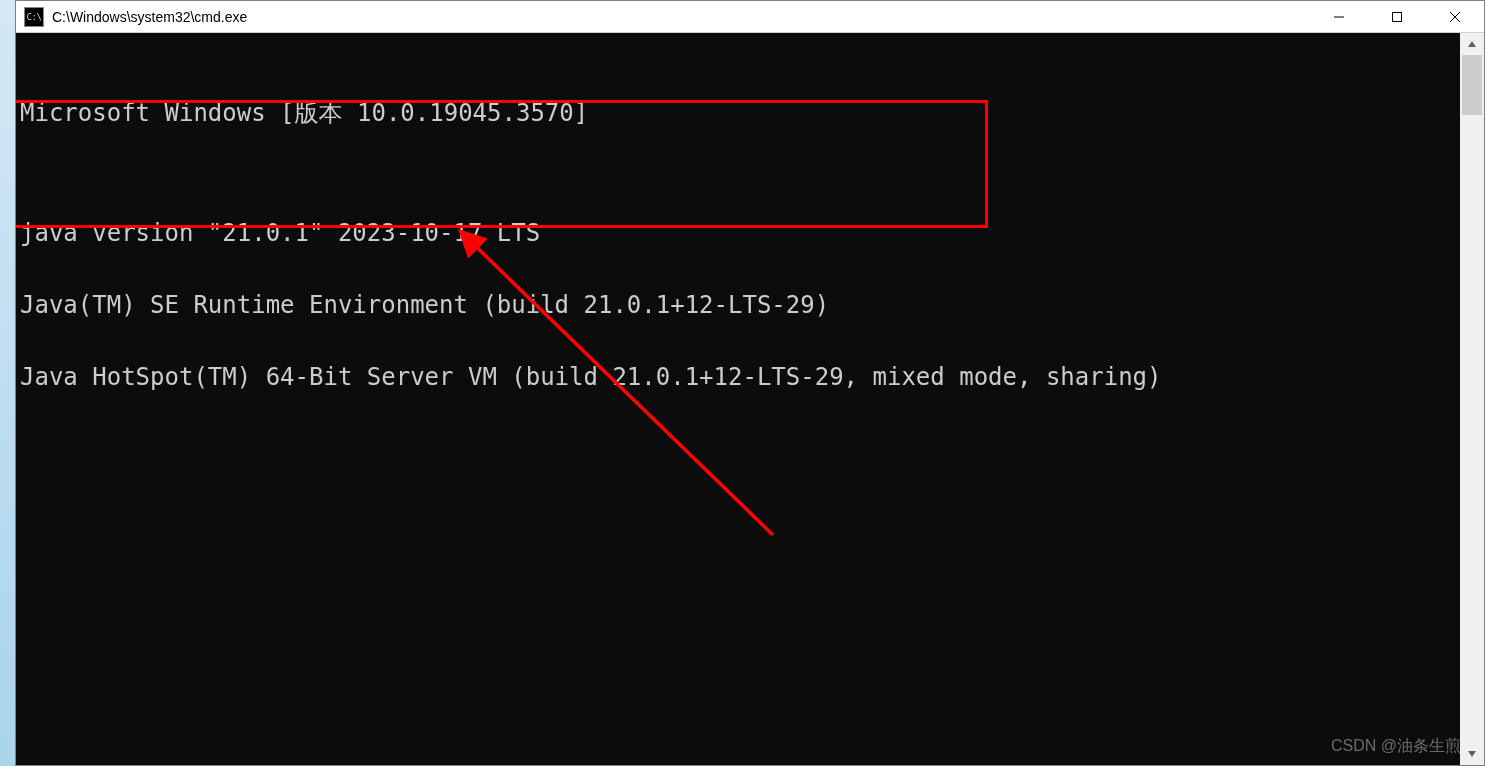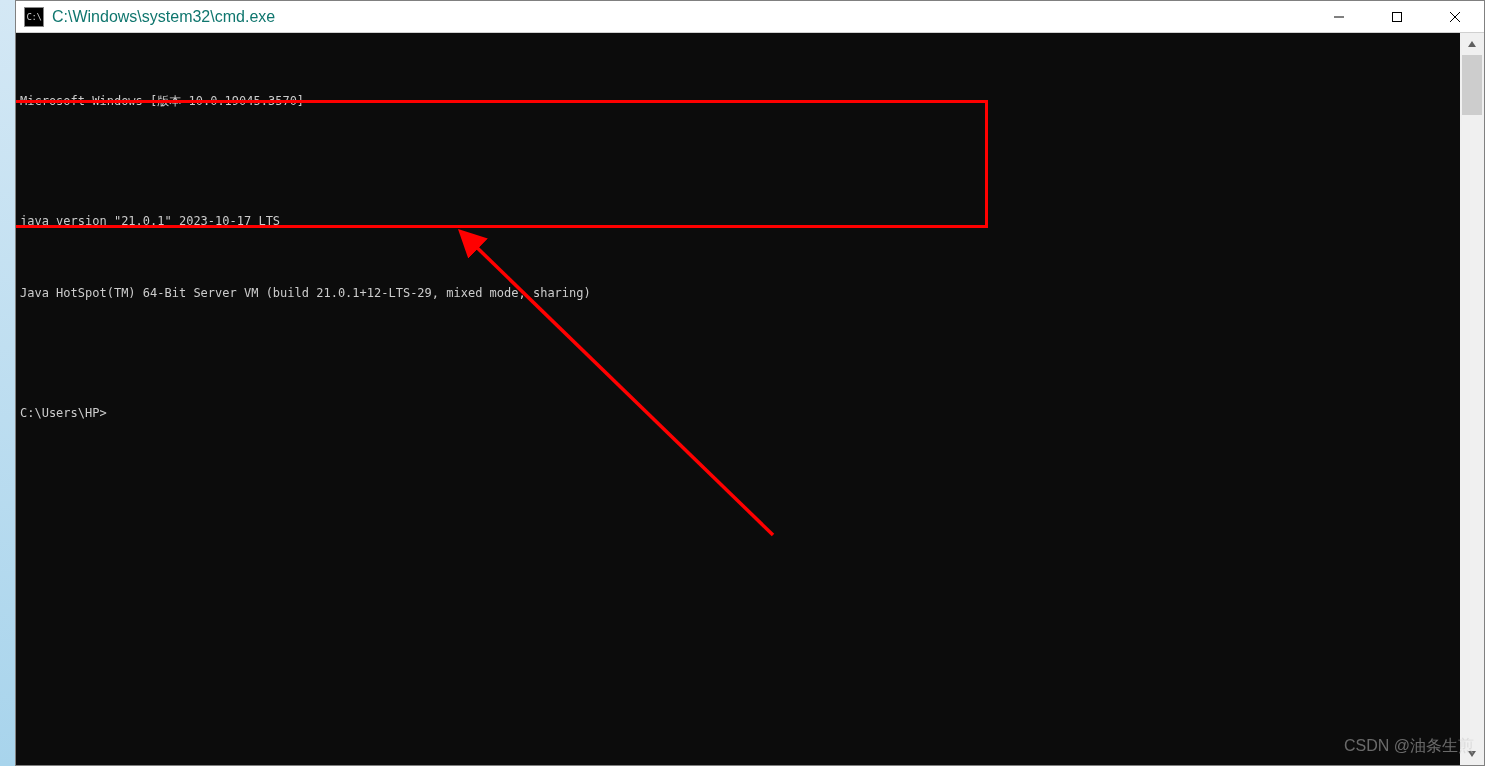--- a/index.html
+++ b/index.html
@@ -44,22 +44,22 @@
       display: flex;
       align-items: center;
       justify-content: center;
       font-size: 9px;
       color: #ccc;
       font-family: monospace;
       letter-spacing: -0.5px;
     }
     .titlebar-title {
       flex: 1;
-      font-size: 16px;
-      color: #0f766e;
+      font-size: 14px;
+      color: #000000;
     }
     .window-controls {
       display: flex;
       height: 100%;
     }
     .win-btn {
       width: 58px;
       height: 100%;
       display: flex;
       align-items: center;
@@ -80,23 +80,23 @@
       background: #0c0c0c;
       position: relative;
       overflow: hidden;
     }
     .terminal-content {
       position: absolute;
       top: 0;
       left: 0;
       right: 24px;
       bottom: 0;
-      padding: 8px 4px 4px 4px;
+      padding: 20px 4px 4px 4px;
       font-family: "NSimSun", "SimSun", "Consolas", monospace;
-      font-size: 12px;
+      font-size: 24px;
       line-height: 24px;
       color: #cccccc;
       white-space: pre;
     }
     .terminal-content .line {
       display: block;
     }
     .highlight-box {
       position: absolute;
       border: 3px solid #ff0000;
@@ -137,21 +137,21 @@
     .scroll-thumb {
       position: absolute;
       top: 0;
       left: 2px;
       right: 2px;
       height: 60px;
       background: #cdcdcd;
     }
     .watermark {
       position: absolute;
-      right: 10px;
+      right: 23px;
       bottom: 8px;
       font-size: 16px;
       color: rgba(200,200,200,0.5);
       font-family: "Microsoft YaHei", sans-serif;
       pointer-events: none;
       text-align: right;
     }
   </style>
 </head>
 <body>
@@ -178,23 +178,23 @@
           </svg>
       </div>
     </div>
   </div>
 
   <div class="terminal-body">
     <div class="terminal-content">
       <span class="line">Microsoft Windows [版本 10.0.19045.3570]</span>
       <span class="line"></span>
       <span class="line">java version "21.0.1" 2023-10-17 LTS</span>
+      <span class="line">Java(TM) SE Runtime Environment (build 21.0.1+12-LTS-29)</span>
       <span class="line">Java HotSpot(TM) 64-Bit Server VM (build 21.0.1+12-LTS-29, mixed mode, sharing)</span>
       <span class="line"></span>
-      <span class="line">C:\Users\HP&gt;</span>
     </div>
 
     <div class="highlight-box" style="left: -3px; top: 67px; width: 975px; height: 128px;"></div>
 
     <svg class="annotation-arrow" width="1470" height="766" style="left:0;top:0;">
       <defs>
         <marker id="arrowhead" markerWidth="8" markerHeight="8" refX="6" refY="4" orient="auto">
           <polygon points="0 0, 8 4, 0 8" fill="#ff0000"></polygon>
         </marker>
       </defs>

